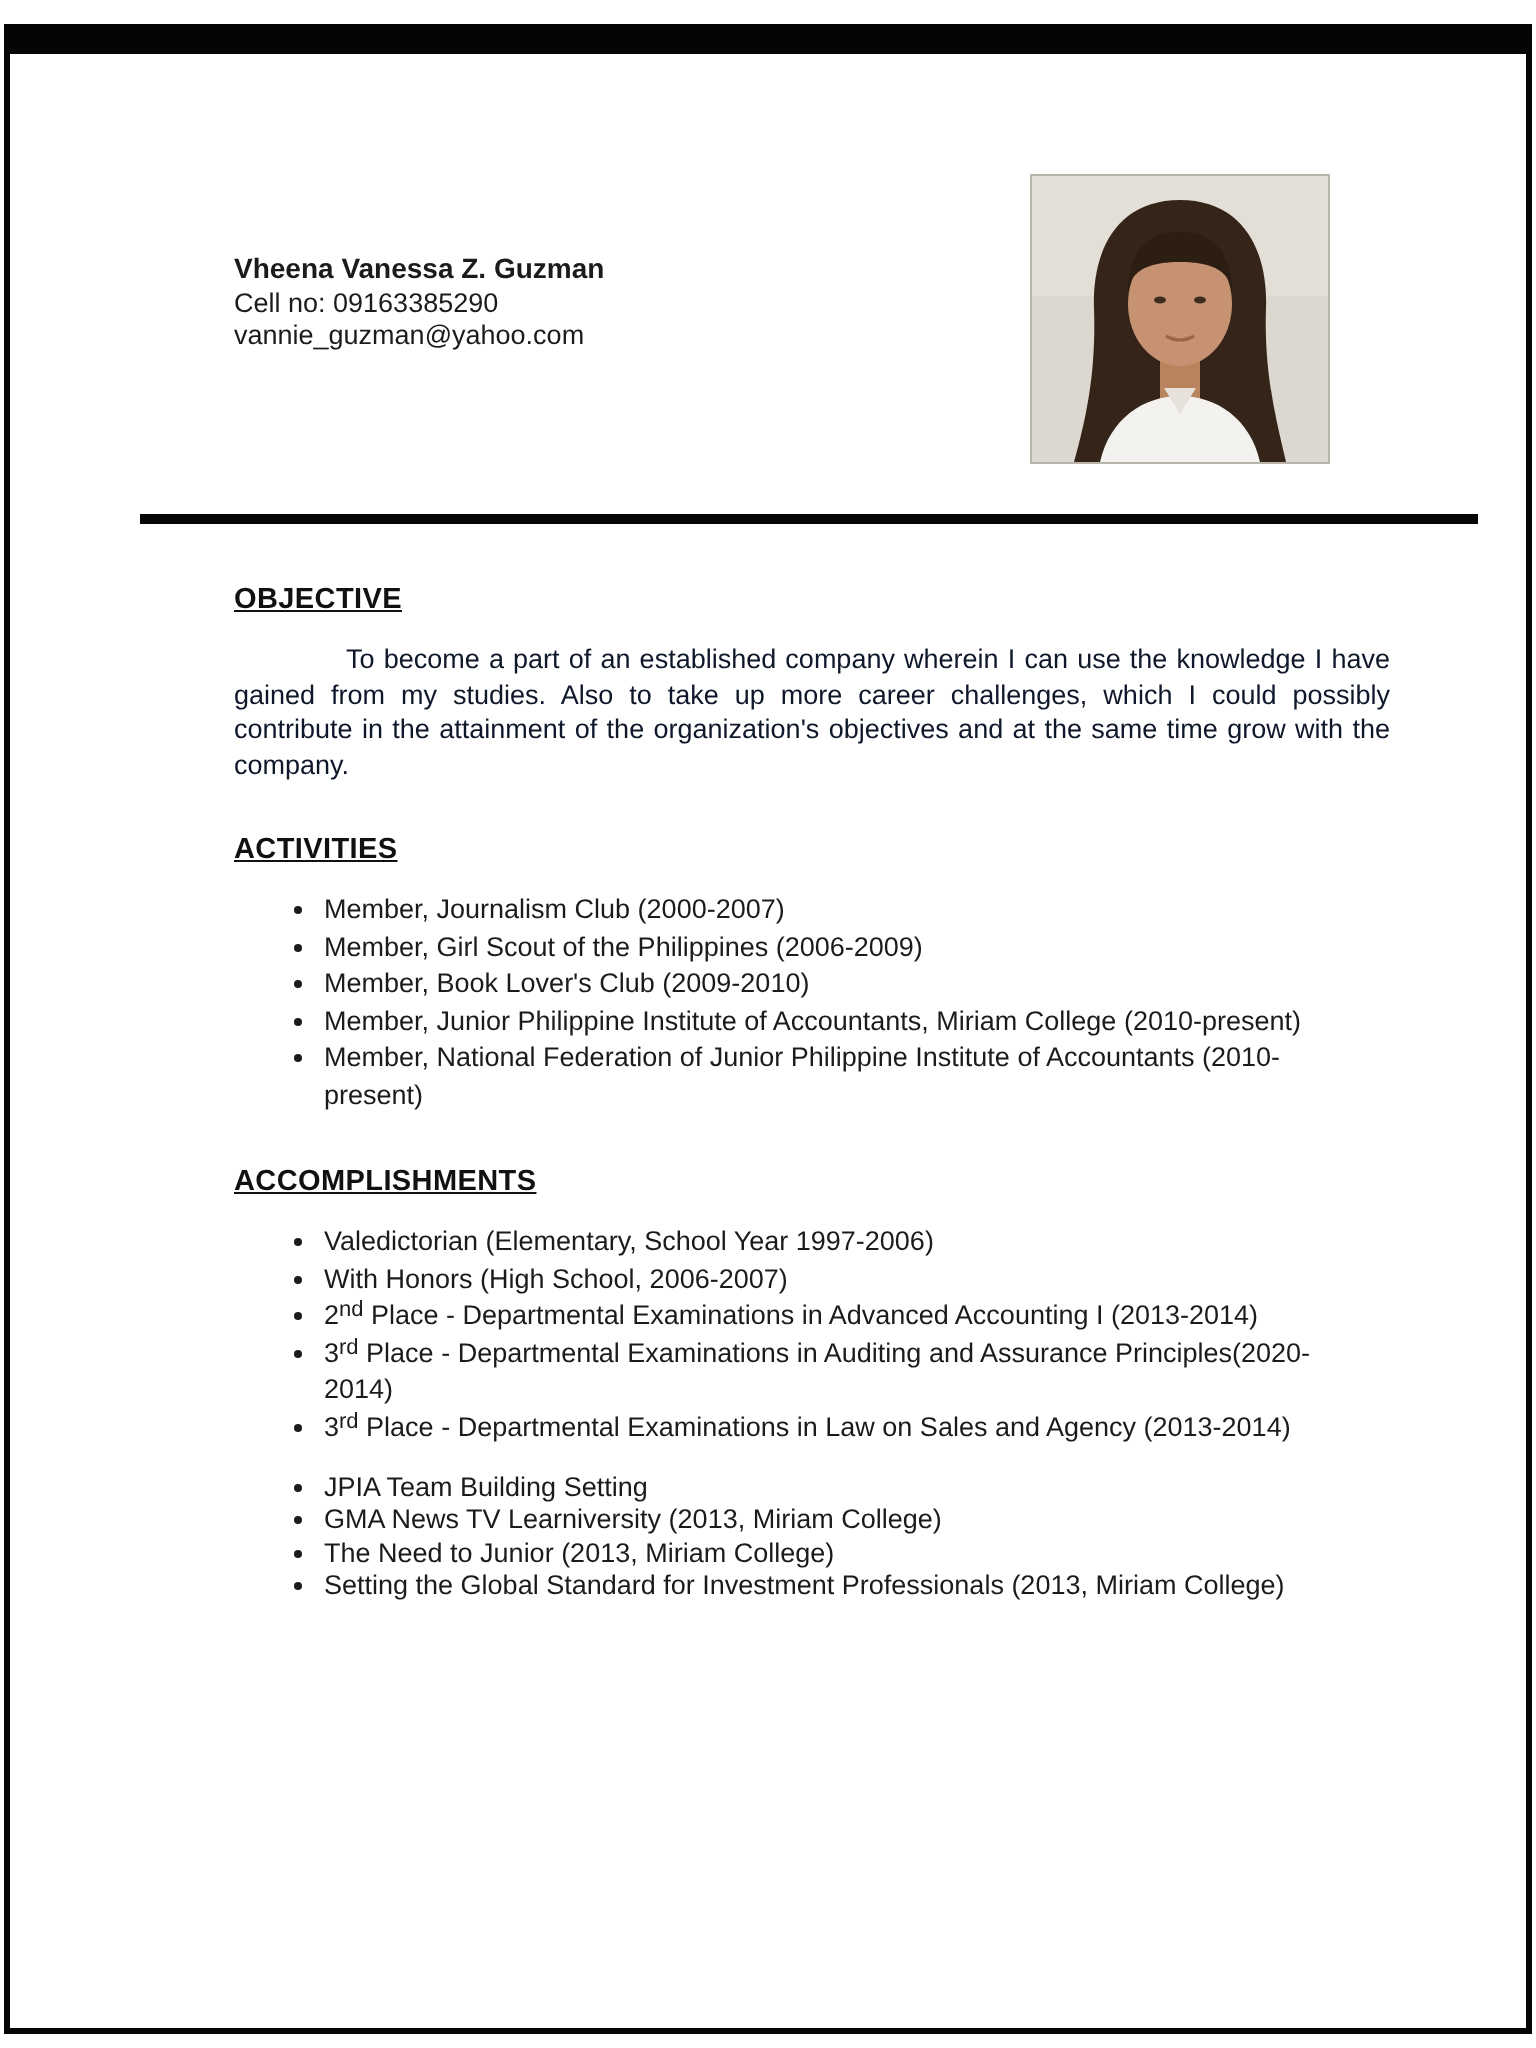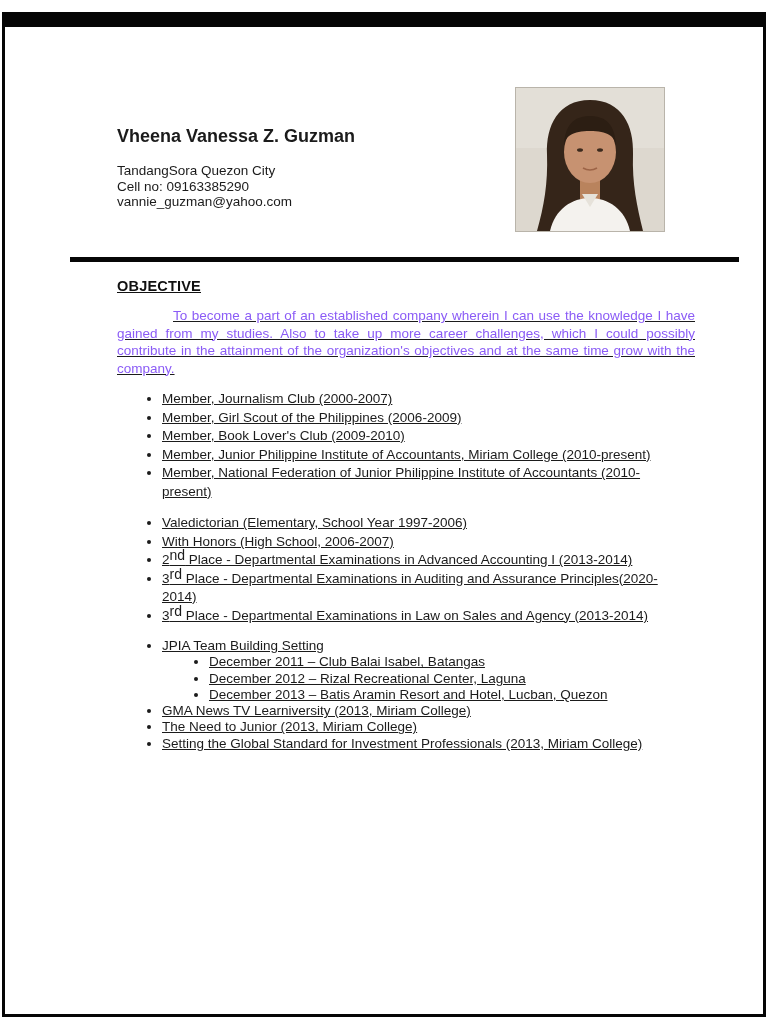--- a/index.html
+++ b/index.html
@@ -15,80 +15,79 @@
 
   
   .frame {
     position: absolute; left: 2px; right: 2px; top: 12px; bottom: 7px;
     border: 3px solid #050505;
     border-top-width: 15px;
     pointer-events: none;
   }
 
   .header { position: absolute; left: 117px; top: 126px; width: 390px; }
-  .name { font-weight: bold; font-size: 18px; margin-bottom: 16px; }
+  .name { font-weight: bold; font-size: 14px; margin-bottom: 2px; }
   .hline { font-size: 13.5px; line-height: 15.6px; }
 
   .photo {
     position: absolute; left: 515px; top: 87px;
     width: 150px; height: 145px; margin: 0;
     border: 1px solid #b9b4aa;
     overflow: hidden;
     background: #ddd8cf;
   }
   .photo svg { display: block; }
 
   .rule {
     position: absolute; left: 70px; top: 257px;
     width: 669px; height: 5px; background: #060606;
   }
 
-  .content { position: absolute; left: 117px; top: 278px; width: 578px; font-size: 13.5px; text-decoration: underline; }
+  .content { position: absolute; left: 117px; top: 292px; width: 578px; font-size: 13.5px; }
 
   h2 {
     font-size: 14.5px; font-weight: bold;
     text-decoration: underline;
     margin: 0; letter-spacing: 0.2px;
     color: #111;
   }
   h2.gap { margin-top: 26px; }
 
   .objective-body {
     margin: 13px 0 0;
     text-indent: 56px;
     text-align: justify;
     line-height: 17.5px;
-    color: #8b5cf6;
+    color: #0f172a;
   }
 
   ul.blist {
     margin: 13px 0 0; padding: 0 0 0 45px;
     list-style: disc;
   }
   ul.blist > li { line-height: 18.5px; padding-right: 6px; }
   ul.blist.tight > li { line-height: 16.3px; }
 
   ul.sublist {
     margin: 0; padding: 0 0 0 47px;
     list-style: disc;
   }
   ul.sublist > li { line-height: 16.3px; }
 
-  sup { font-size: 14px; line-height: 0; vertical-align: 4px; }
+  sup { font-size: 11px; line-height: 0; vertical-align: 4px; }
 </style>
 </head>
 <body>
 
 <div class="page">
 
   <div class="frame"></div>
 
   <header class="header">
     <div class="name">Vheena Vanessa Z. Guzman</div>
-    <div class="hline">TandangSora Quezon City</div>
     <div class="hline">Cell no: 09163385290</div>
     <div class="hline">vannie_guzman@yahoo.com</div>
   </header>
 
   <figure class="photo">
     <svg width="148" height="143" viewBox="0 0 148 143">
       <rect width="148" height="143" fill="#ddd8cf"></rect>
       <rect width="148" height="60" fill="#e3dfd7"></rect>
 
       <path d="M74 12 C42 12 30 38 31 66 C32 96 28 118 21 143 L127 143 C121 118 116 96 117 66 C118 38 106 12 74 12 Z" fill="#352519"></path>
@@ -109,44 +108,41 @@
     </svg>
   </figure>
 
   <div class="rule"></div>
 
   <main class="content">
 
     <h2>OBJECTIVE</h2>
     <p class="objective-body">To become a part of an established company wherein I can use the knowledge I have gained from my studies. Also to take up more career challenges, which I could possibly contribute in the attainment of the organization's objectives and at the same time grow with the company.</p>
 
+    <h2 class="gap">ACTIVITIES</h2>
     <ul class="blist">
       <li>Member, Journalism Club (2000-2007)</li>
       <li>Member, Girl Scout of the Philippines (2006-2009)</li>
       <li>Member, Book Lover's Club (2009-2010)</li>
       <li>Member, Junior Philippine Institute of Accountants, Miriam College (2010-present)</li>
       <li>Member, National Federation of Junior Philippine Institute of Accountants (2010-present)</li>
     </ul>
 
+    <h2 class="gap">ACCOMPLISHMENTS</h2>
     <ul class="blist">
       <li><span>Valedictorian (Elementary, School Year 1997-2006)</span><sup></sup><span></span></li>
       <li><span>With Honors (High School, 2006-2007)</span><sup></sup><span></span></li>
       <li><span>2</span><sup>nd</sup><span> Place - Departmental Examinations in Advanced Accounting I (2013-2014)</span></li>
       <li><span>3</span><sup>rd</sup><span> Place - Departmental Examinations in Auditing and Assurance Principles(2020-2014)</span></li>
       <li><span>3</span><sup>rd</sup><span> Place - Departmental Examinations in Law on Sales and Agency (2013-2014)</span></li>
     </ul>
 
     <ul class="blist tight">
       <li>
         <span>JPIA Team Building Setting</span>
-        <ul class="sublist">
-          <li>December 2011 – Club Balai Isabel, Batangas</li>
-          <li>December 2012 – Rizal Recreational Center, Laguna</li>
-          <li>December 2013 – Batis Aramin Resort and Hotel, Lucban, Quezon</li>
-        </ul>
       </li>
       <li>GMA News TV Learniversity (2013, Miriam College)</li>
       <li>The Need to Junior (2013, Miriam College)</li>
       <li>Setting the Global Standard for Investment Professionals (2013, Miriam College)</li>
     </ul>
 
   </main>
 </div>
 
 </body></html>

